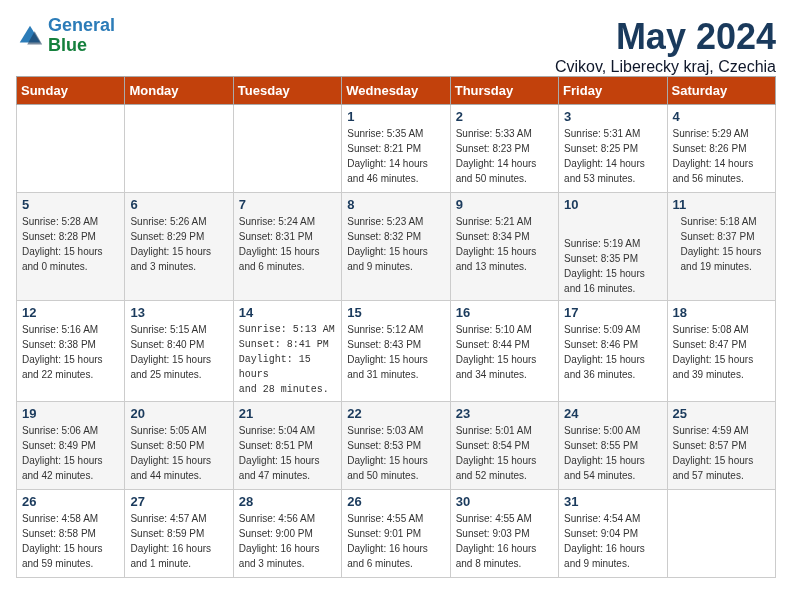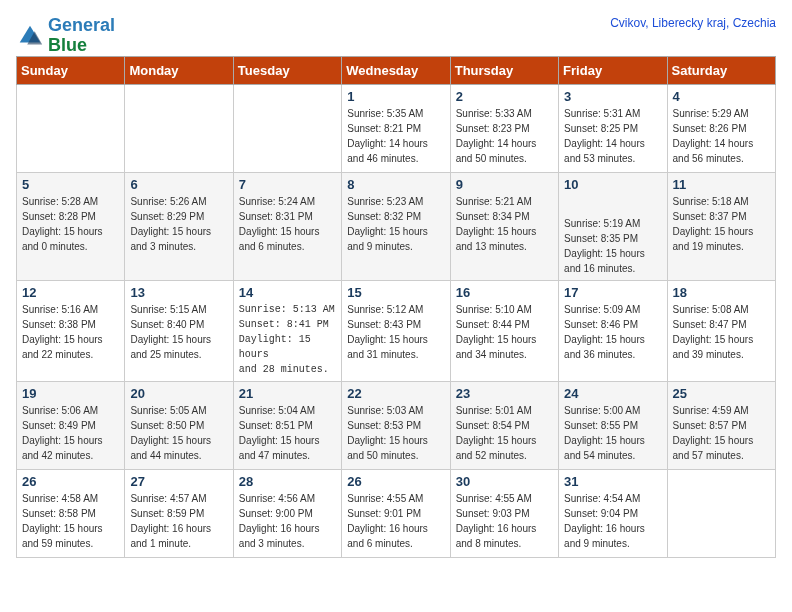--- a/index.html
+++ b/index.html
@@ -36,22 +36,22 @@
     }
     .title-area {
       text-align: right;
     }
     .month-title {
       font-size: 36px;
       font-weight: bold;
       color: #1a3a5c;
     }
     .location-title {
-      font-size: 12px;
-      color: #1d4ed8;
+      font-size: 16px;
+      color: #0f172a;
     }
     .calendar-table {
       width: 100%;
       border-collapse: collapse;
       table-layout: fixed;
     }
     .calendar-table th {
       background-color: #c2410c;
       color: #fff;
       font-size: 13px;
@@ -96,20 +96,21 @@
     <svg class="logo-icon" viewBox="0 0 30 30">
       <polygon points="15,4 26,22 4,22" fill="#2c7cb8"></polygon>
       <polygon points="20,10 28,24 12,24" fill="#1a3a5c" opacity="0.6"></polygon>
     </svg>
     <div class="logo-text">
       <div><span>General</span></div>
       <div><span style="color:#15803d">Blue</span></div>
     </div>
   </div>
   <div class="title-area">
+    <div class="month-title">May 2024</div>
     <div class="location-title">Cvikov, Liberecky kraj, Czechia</div>
   </div>
 </div>
 
 <table class="calendar-table">
   <thead>
     <tr>
     <th>Sunday</th>
         <th>Monday</th>
         <th>Tuesday</th>
@@ -191,21 +192,21 @@
         </td>
         <td>
           <span class="day-number">10</span>
           <div class="day-info" style="white-space: pre-line; margin-top: 24px;">Sunrise: 5:19 AM
 Sunset: 8:35 PM
 Daylight: 15 hours
 and 16 minutes.</div>
         </td>
         <td>
           <span class="day-number">11</span>
-          <div class="day-info" style="white-space: pre-line;">Sunrise: 5:18 AM
+          <div class="day-info" style="white-space: pre-line; margin-left: 8px;">Sunrise: 5:18 AM
 Sunset: 8:37 PM
 Daylight: 15 hours
 and 19 minutes.</div>
         </td>
       </tr>
       <tr>
         <td>
           <span class="day-number">12</span>
           <div class="day-info" style="white-space: pre-line;">Sunrise: 5:16 AM
 Sunset: 8:38 PM

